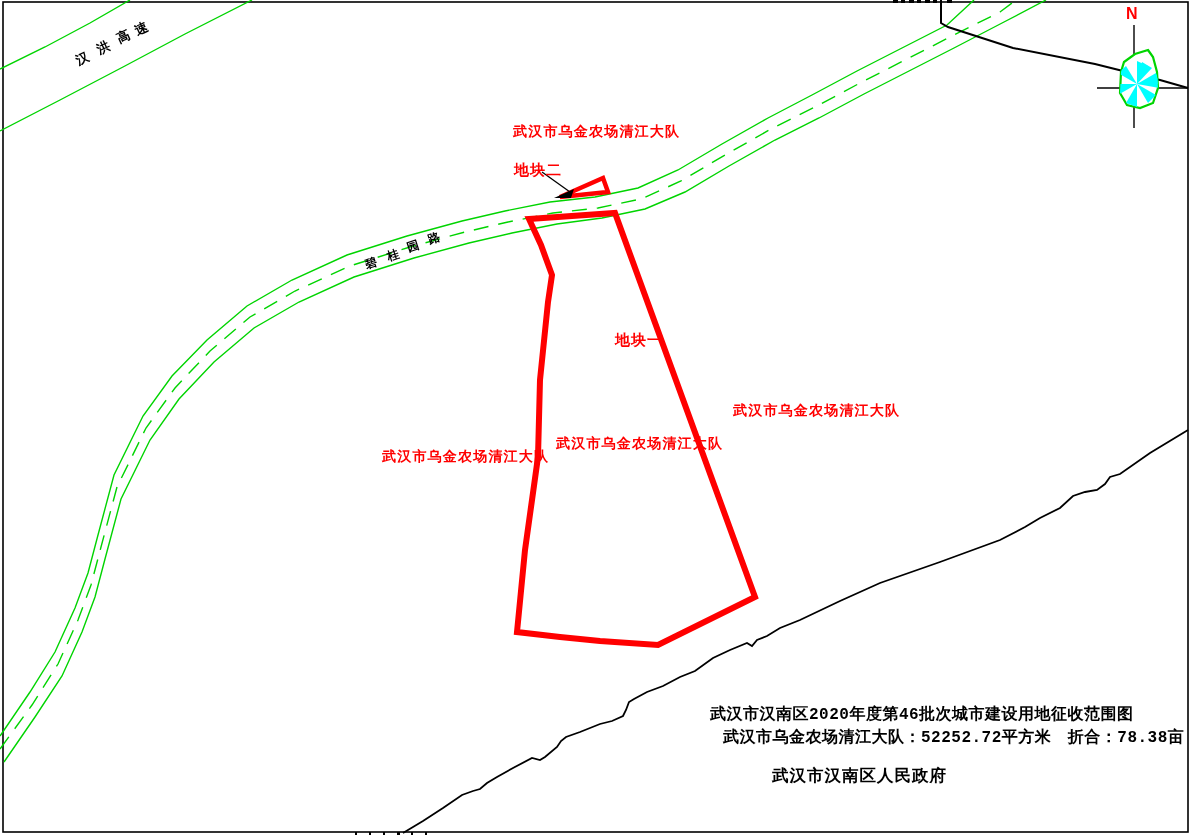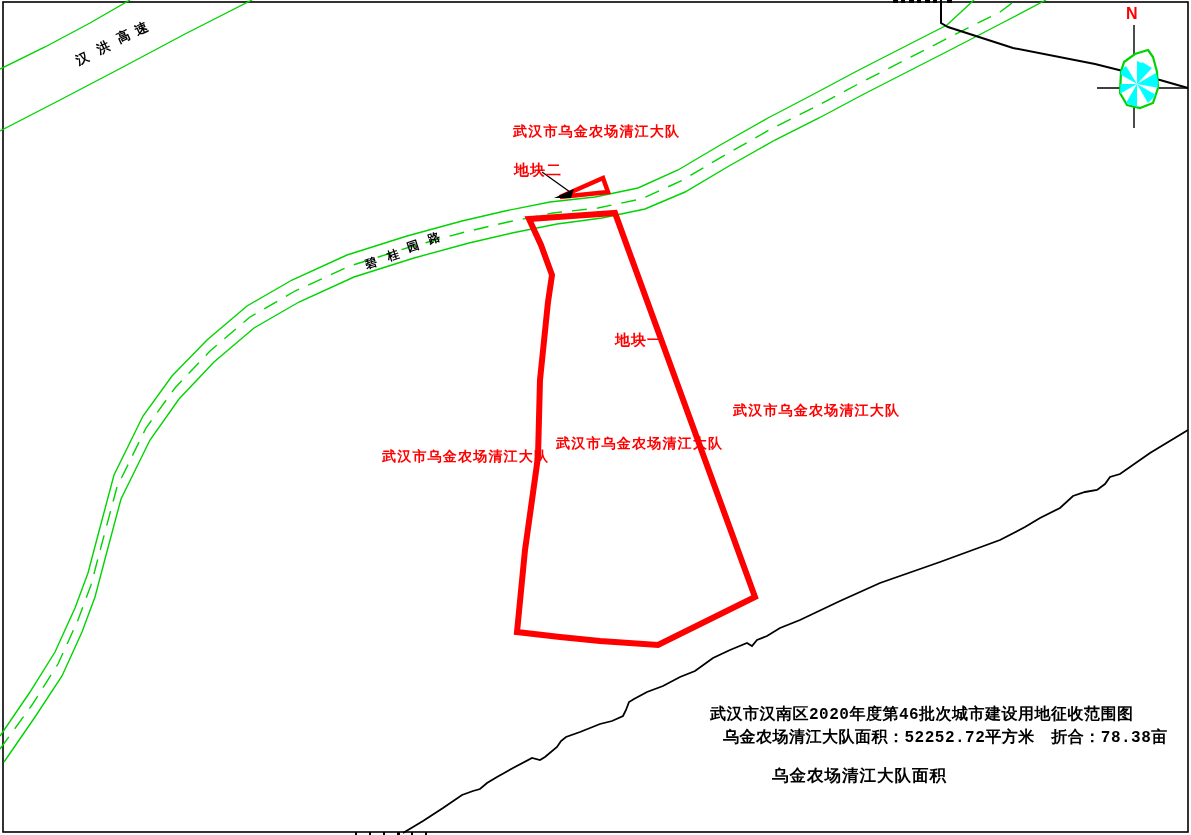--- a/index.html
+++ b/index.html
@@ -107,17 +107,17 @@
   <div class="lbl red-lbl" style="left:556px;top:436px;">武汉市乌金农场清江大队</div>
   <div class="lbl red-lbl" style="left:382px;top:449px;">武汉市乌金农场清江大队</div>
 
   <div class="lbl parcel-lbl" style="left:514px;top:162px;">地块二</div>
   <div class="lbl parcel-lbl" style="left:615px;top:332px;">地块一</div>
 
   <div class="lbl" id="north-n">N</div>
 
   <div>
     <div class="lbl title-line" id="title1">武汉市汉南区2020年度第46批次城市建设用地征收范围图</div>
-    <div class="lbl title-line" id="title2">乌金农场清江大队面积：52252.72平方米　折合：78.38亩</div>
-    <div class="lbl title-line" id="title3">乌金农场清江大队面积</div>
+    <div class="lbl title-line" id="title2">武汉市乌金农场清江大队：52252.72平方米　折合：78.38亩</div>
+    <div class="lbl title-line" id="title3">武汉市汉南区人民政府</div>
   </div>
 
 </div>
 
 </body></html>

